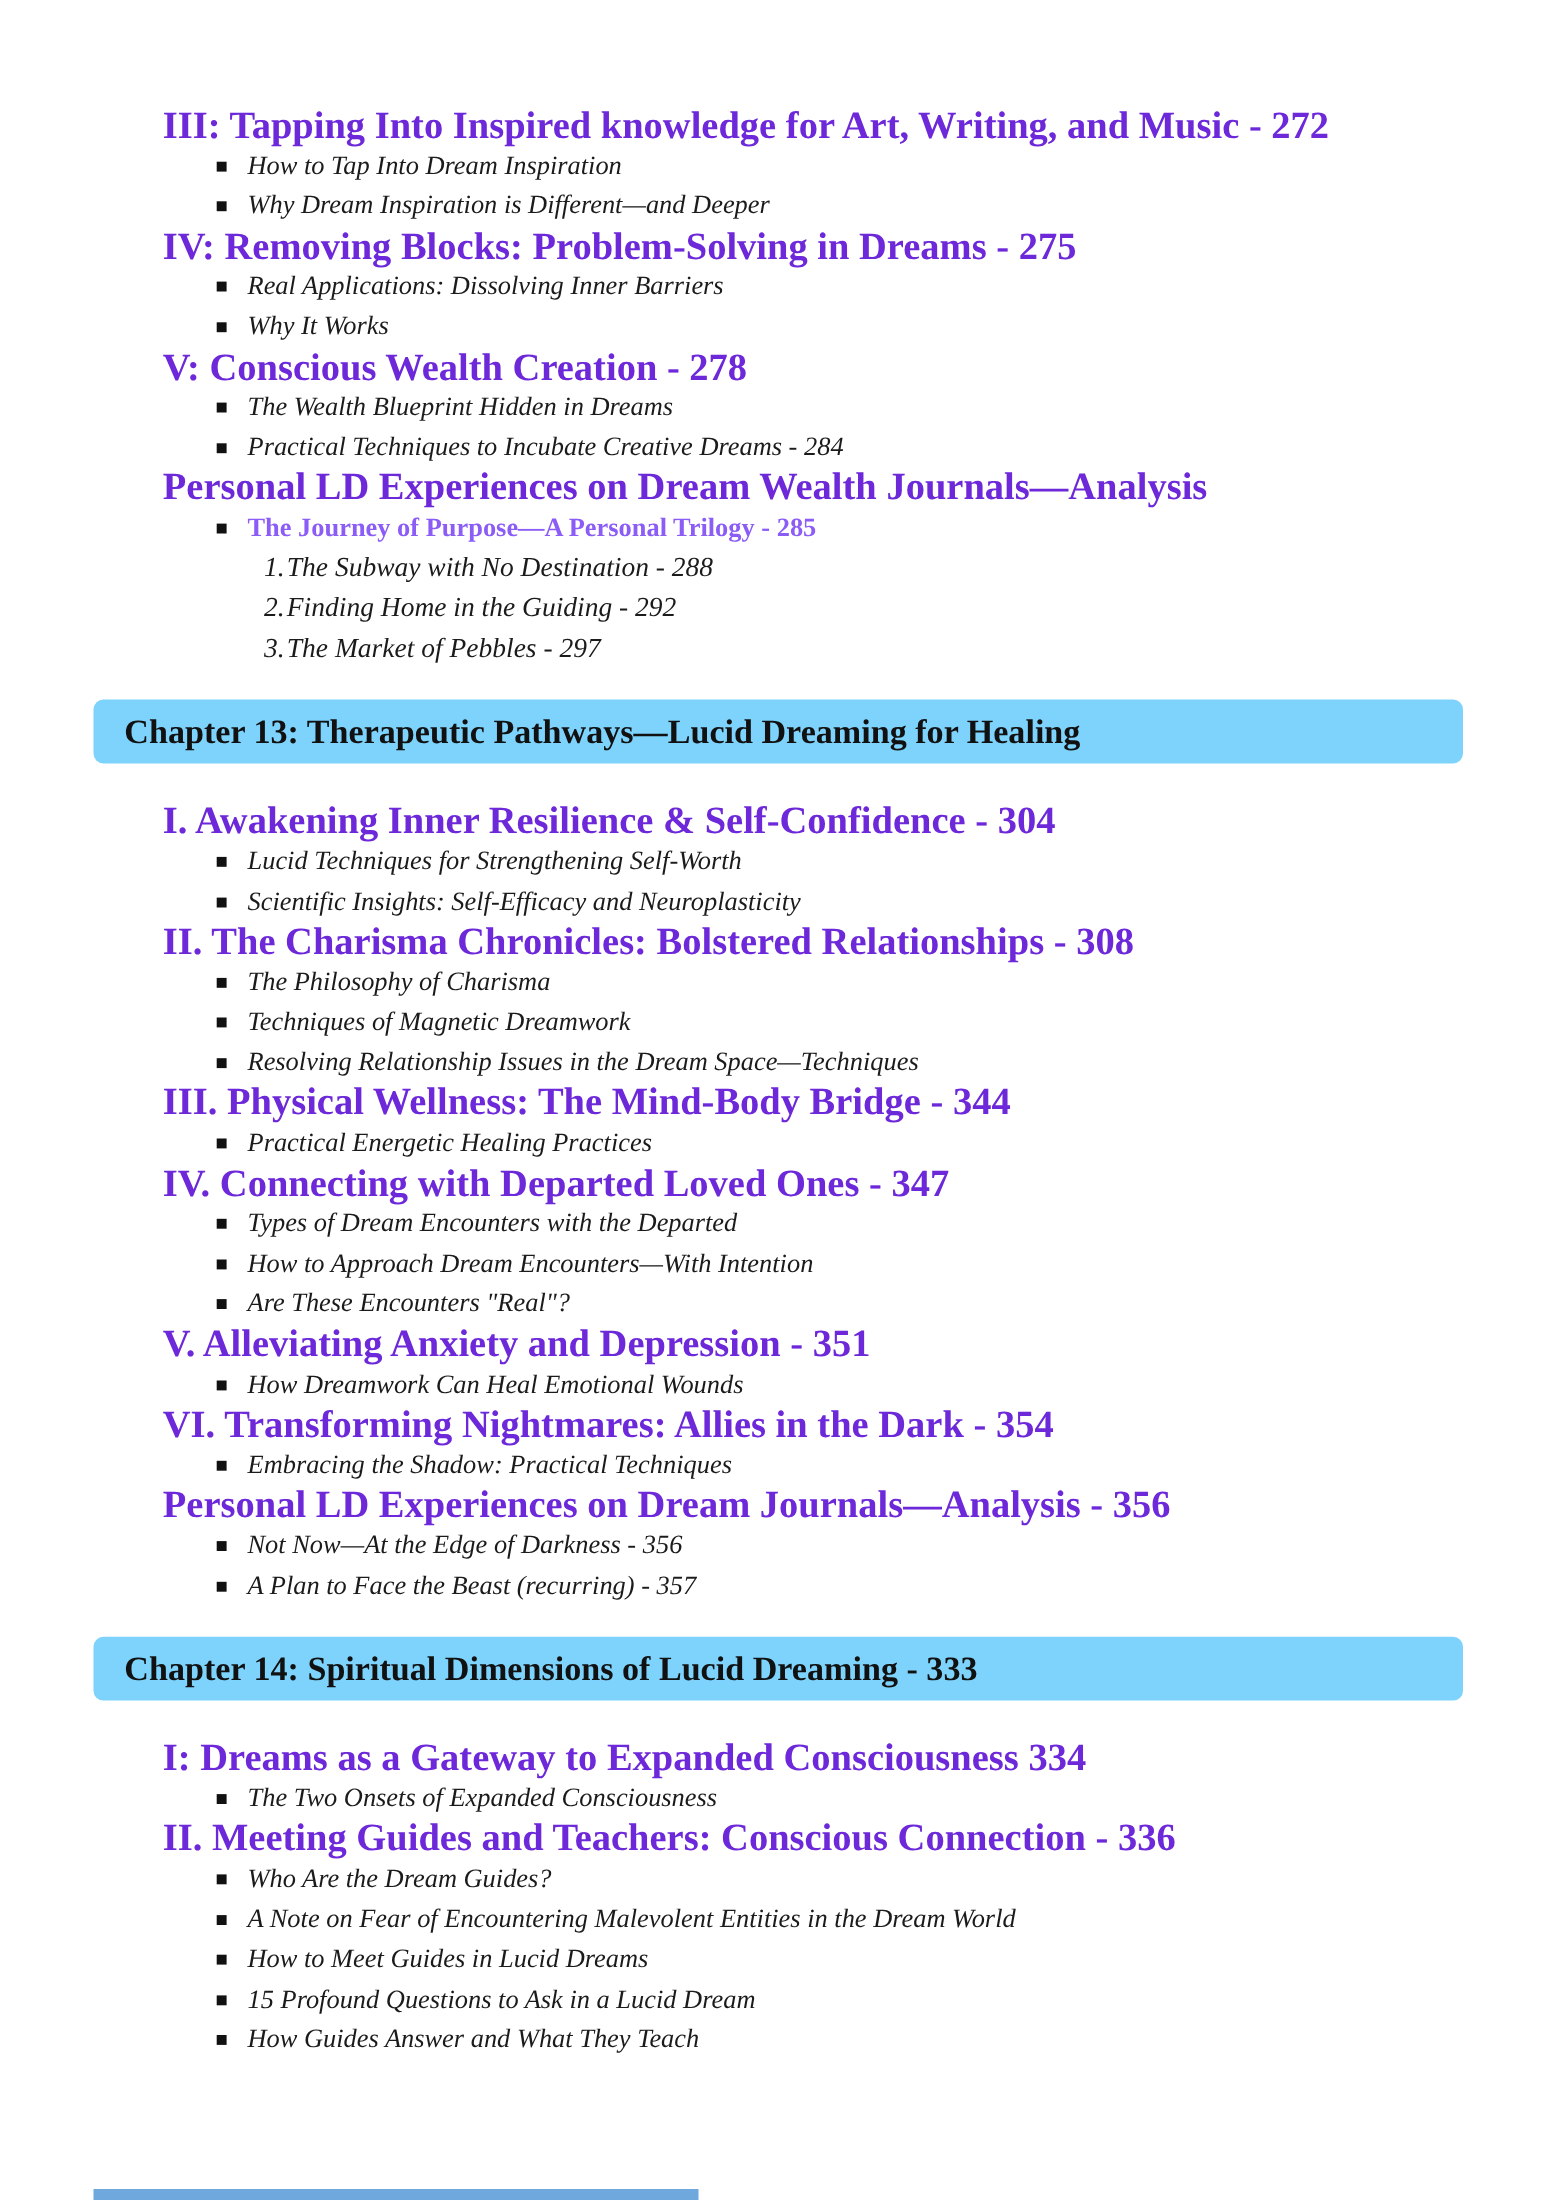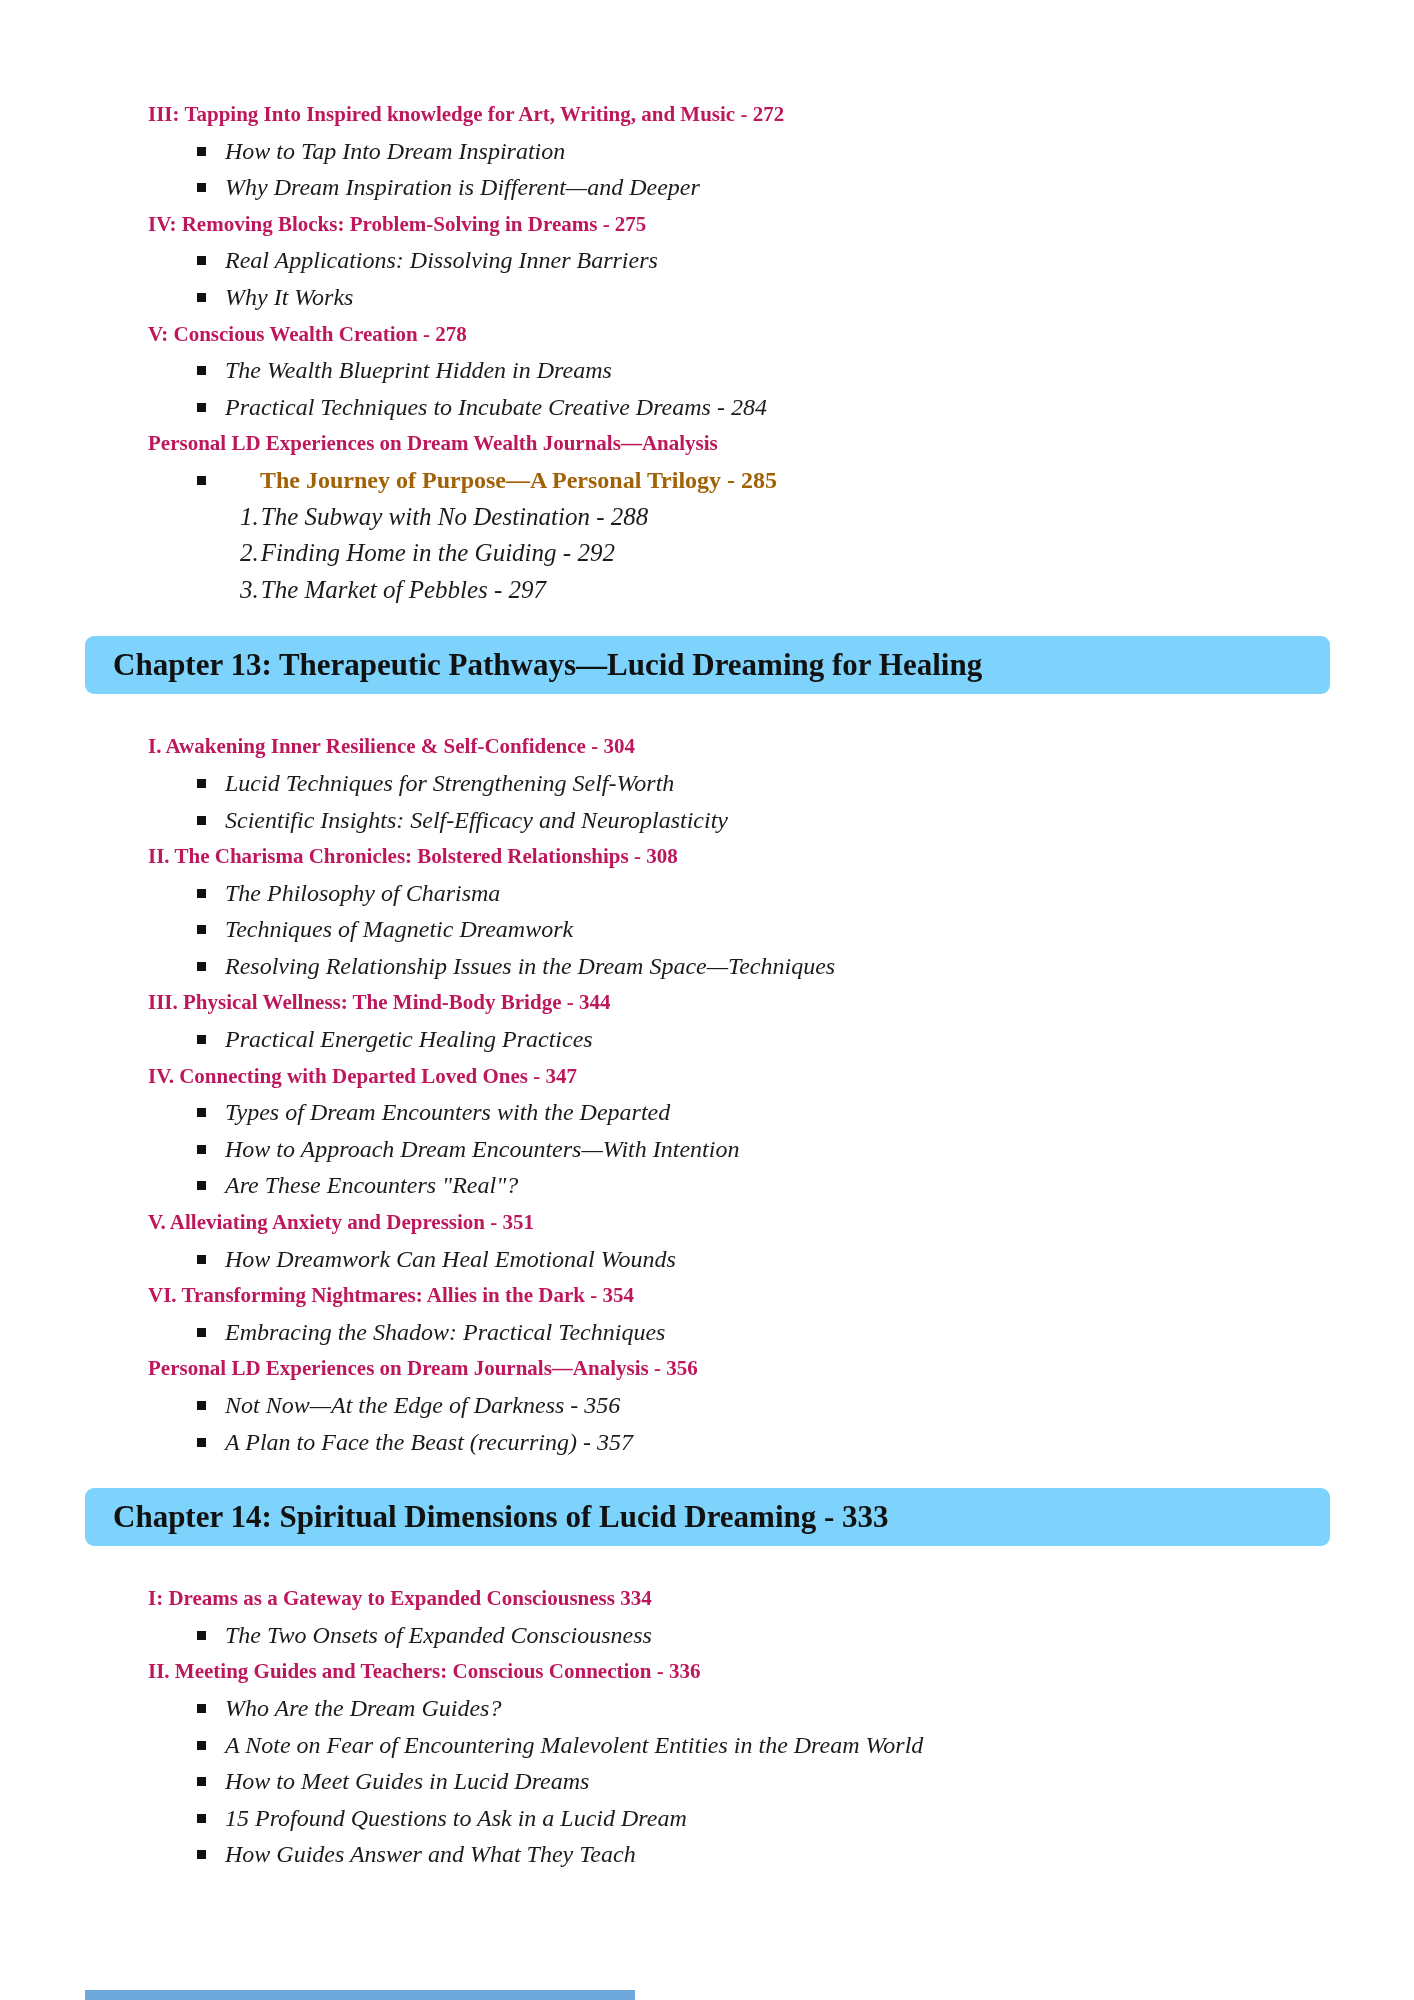--- a/index.html
+++ b/index.html
@@ -1,23 +1,23 @@
 <!DOCTYPE html>
 <html><head>
 <meta charset="utf-8">
 <style>
   html,body{margin:0;padding:0;}
   body{background:#ffffff;font-family:"Liberation Serif","DejaVu Serif",serif;}
   .page{position:relative;width:1414px;height:2000px;background:#ffffff;overflow:hidden;}
   .toc{position:absolute;left:148px;top:96px;width:1200px;color:#111111;}
-  .h{font-weight:bold;font-size:21px;line-height:36.6px;color:#be185d;}
+  .h{font-weight:bold;font-size:35px;line-height:36.6px;color:#6d28d9;}
   .row{display:flex;align-items:flex-start;padding-left:49px;font-style:italic;
        font-size:24px;line-height:36.6px;color:#1b1b1b;}
   .row .sq{flex:0 0 auto;width:9px;height:9px;background:#111111;margin:14px 19px 0 0;}
-  .row.bb{font-style:normal;font-weight:bold;color:#a16207;gap:35px;}
+  .row.bb{font-style:normal;font-weight:bold;color:#8b5cf6;}
   .numrow{display:flex;align-items:flex-start;padding-left:92px;font-style:italic;
        font-size:25px;line-height:36.6px;color:#1b1b1b;}
   .numrow .n{margin-right:2px;}
   .band{margin:28px 0 34px -63px;width:1217px;background:#7dd3fc;border-radius:9px;
         padding:10px 0 10px 28px;font-weight:bold;font-size:31px;line-height:38px;color:#111111;}
   .bluebar{position:absolute;left:85px;bottom:0;width:550px;height:10px;background:#6fa8dc;}
 </style>
 </head>
 <body>
 

